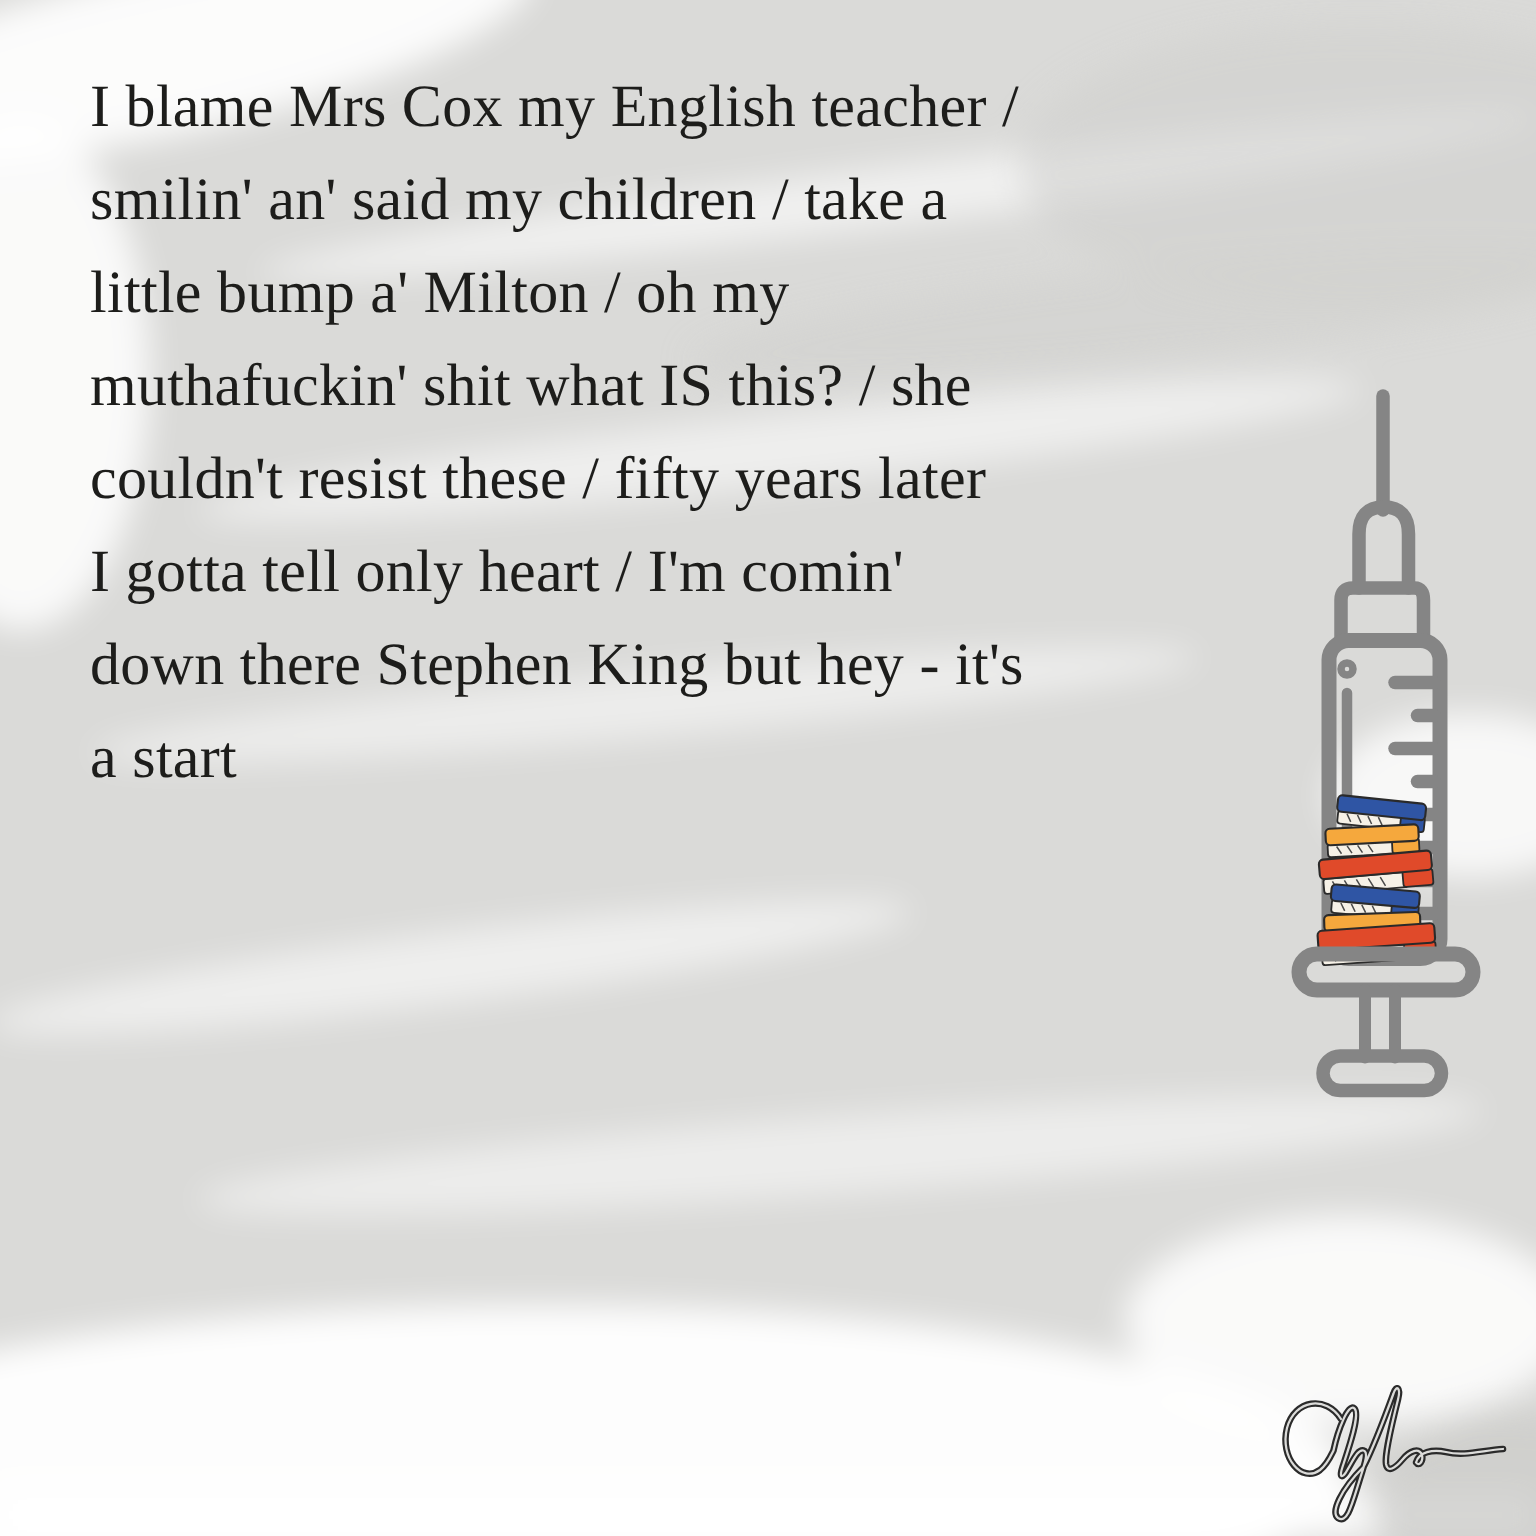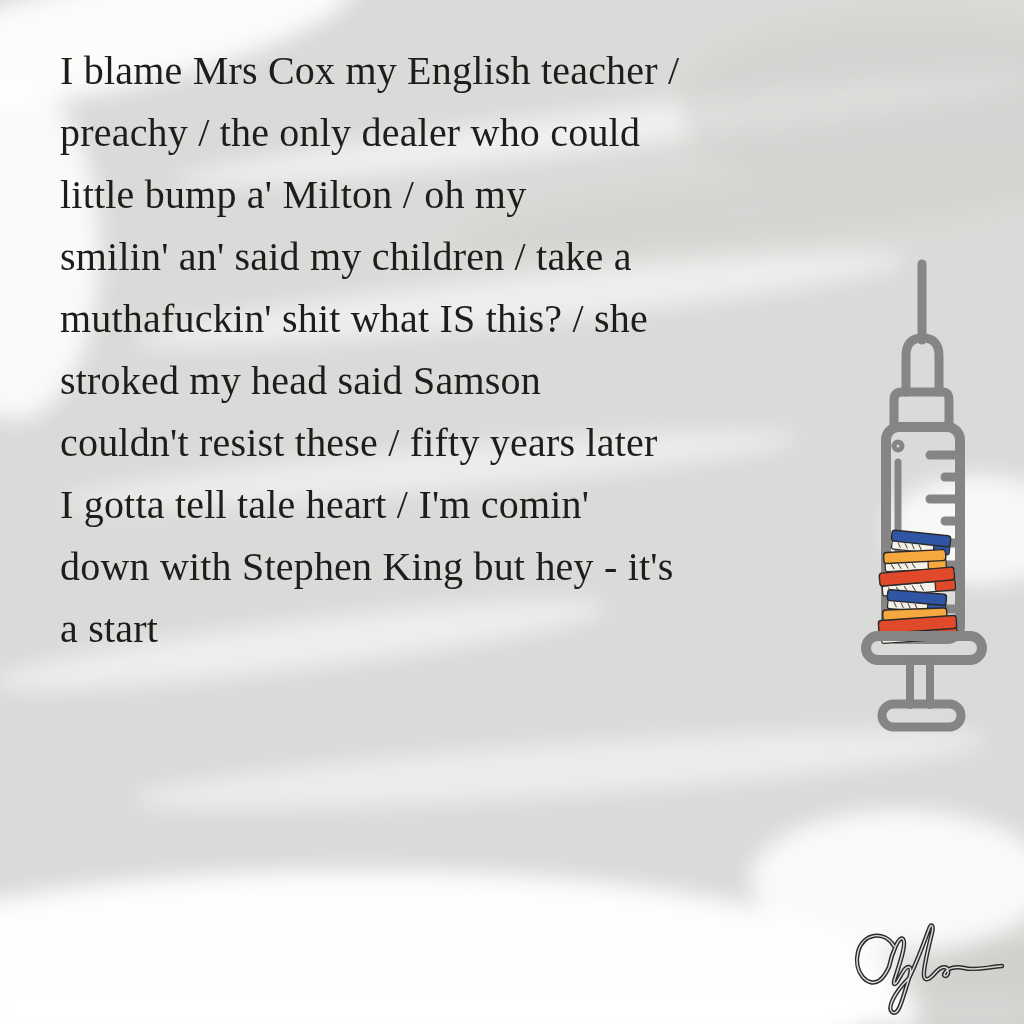--- a/index.html
+++ b/index.html
@@ -47,28 +47,26 @@
       <ellipse cx="360" cy="985" rx="540" ry="115" fill="#ffffff" opacity="0.95"></ellipse>
       <rect x="0" y="995" width="1024" height="30" fill="#ffffff" opacity="0.9"></rect>
       <ellipse cx="910" cy="110" rx="230" ry="95" fill="#d0d0ce" opacity="0.6"></ellipse>
       <ellipse cx="1010" cy="1005" rx="95" ry="65" fill="#cdcdcb" opacity="0.8"></ellipse>
       <ellipse cx="760" cy="210" rx="300" ry="30" fill="#cfcfcd" opacity="0.5" transform="rotate(-6 760 210)"></ellipse>
     </g>
   </svg>
 
   <div class="poem">
     <div class="poem-line">I blame Mrs Cox my English teacher /</div>
-    <div class="poem-line">preachy / the only dealer who could</div>
+    <div class="poem-line">smilin' an' said my children / take a</div>
     <div class="poem-line">little bump a' Milton / oh my</div>
-    <div class="poem-line">smilin' an' said my children / take a</div>
     <div class="poem-line">muthafuckin' shit what IS this? / she</div>
-    <div class="poem-line">stroked my head said Samson</div>
     <div class="poem-line">couldn't resist these / fifty years later</div>
-    <div class="poem-line">I gotta tell tale heart / I'm comin'</div>
-    <div class="poem-line">down with Stephen King but hey - it's</div>
+    <div class="poem-line">I gotta tell only heart / I'm comin'</div>
+    <div class="poem-line">down there Stephen King but hey - it's</div>
     <div class="poem-line">a start</div>
   </div>
 
   <svg class="syringe-svg" viewBox="0 0 150 490" aria-hidden="true">
 
     <g fill="none" stroke-linecap="round" stroke-linejoin="round" stroke="#858585">
 
       <line x1="72" y1="14" x2="72" y2="90" stroke-width="9"></line>
 
       <path d="M56 142 L56 106 Q56 88 72.5 88 Q89 88 89 106 L89 142" stroke-width="9"></path>

